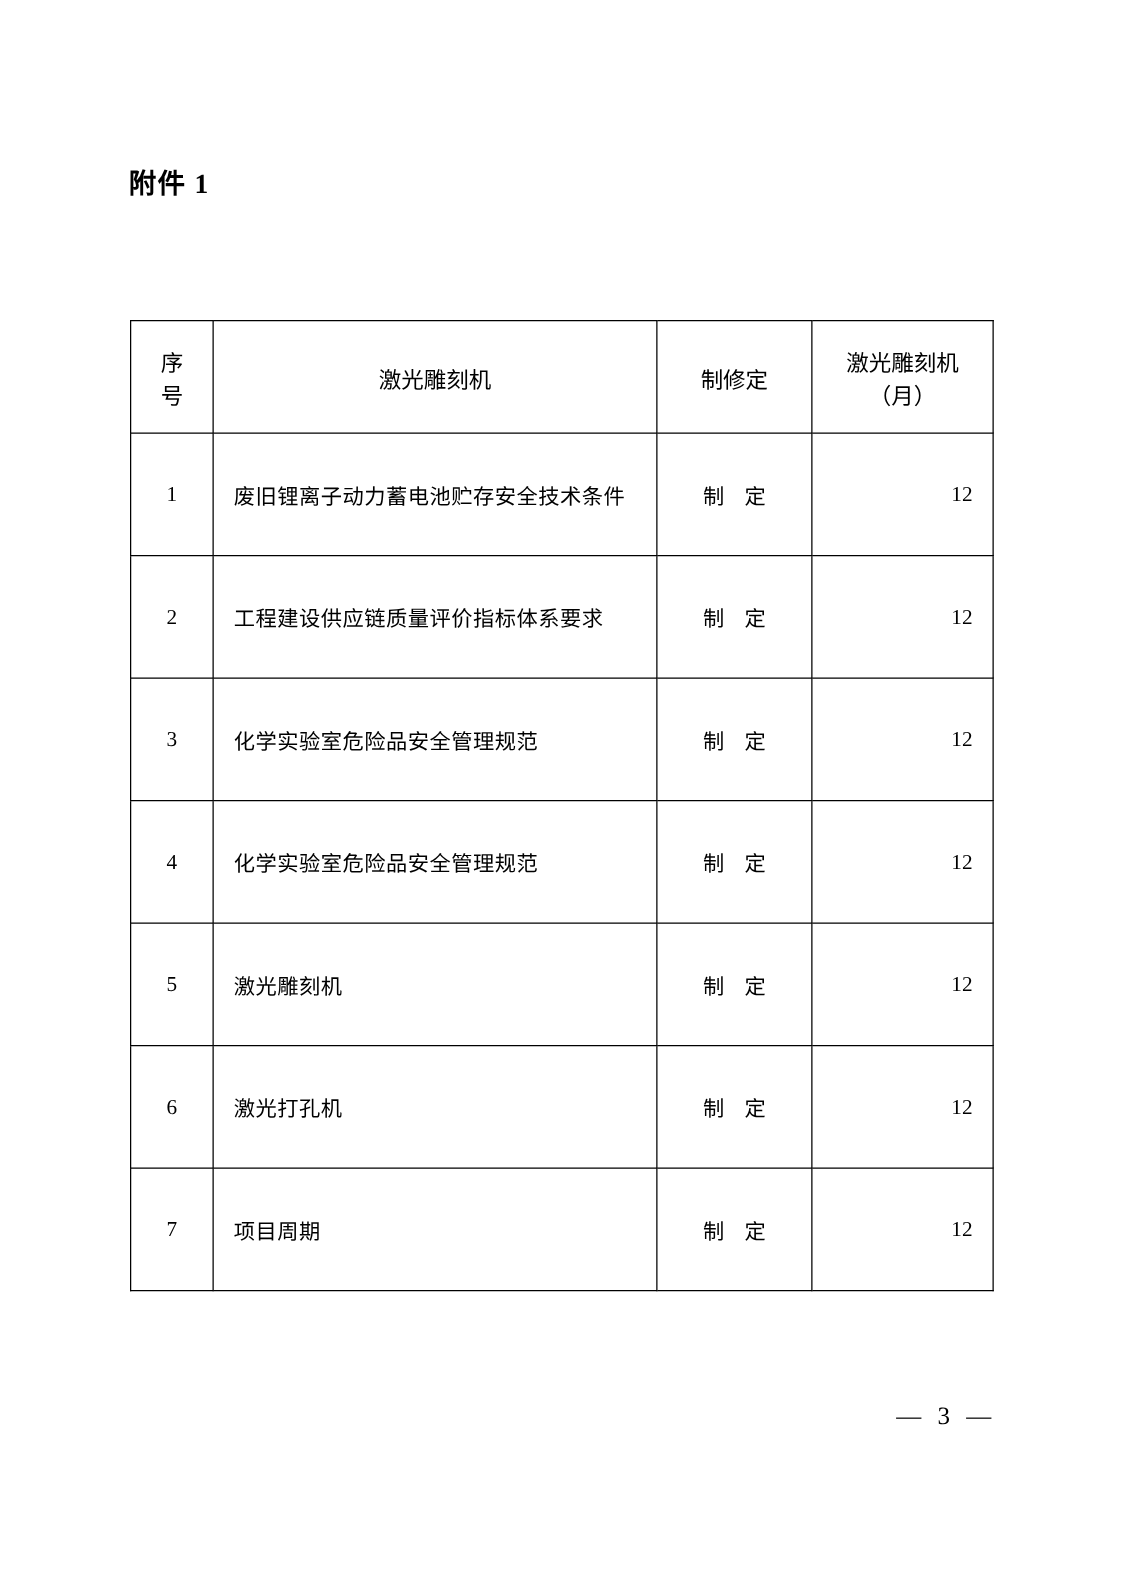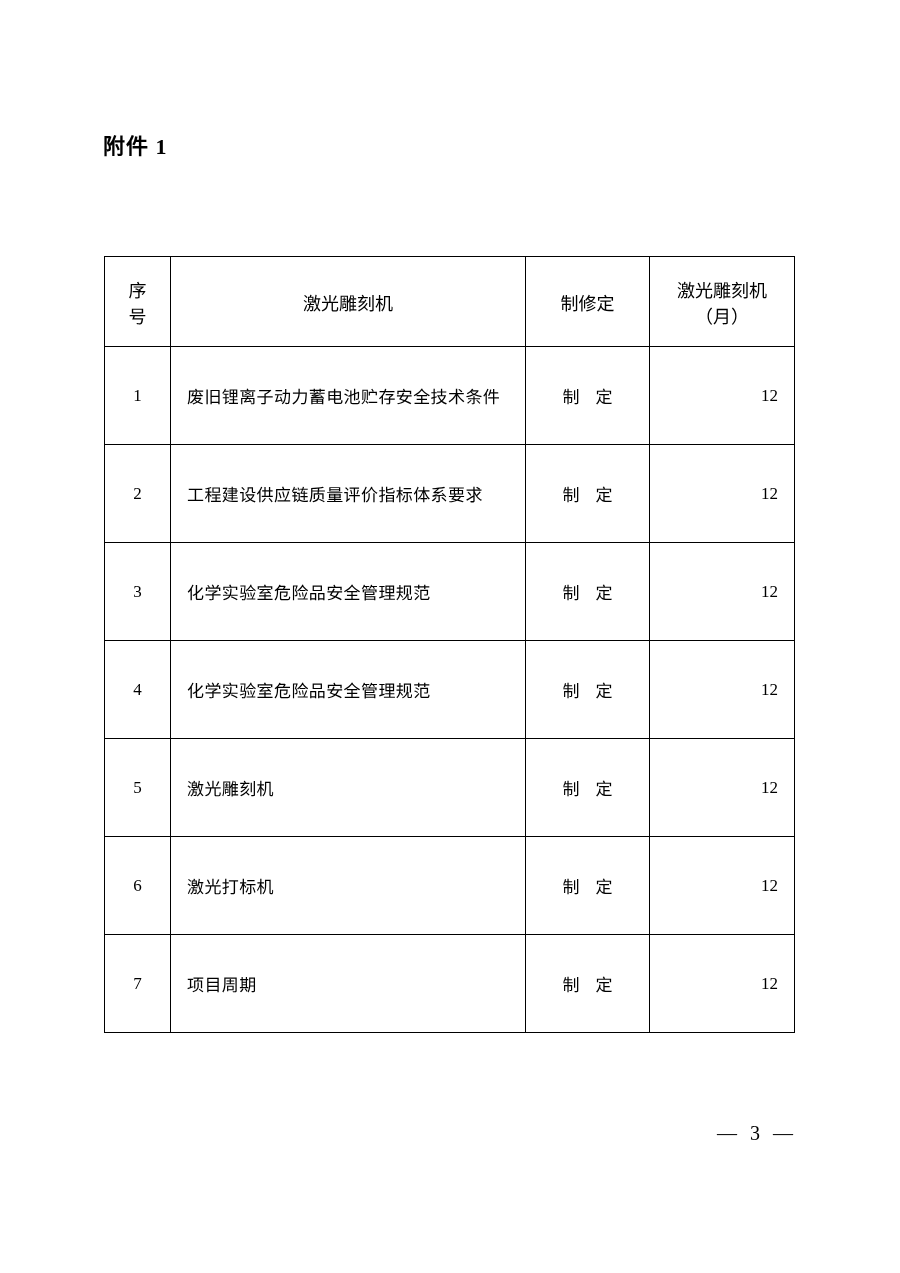--- a/index.html
+++ b/index.html
@@ -158,21 +158,21 @@
         <td class="cycle">12</td>
       </tr>
       <tr>
         <td class="idx">5</td>
         <td class="name">激光雕刻机</td>
         <td class="type">制 定</td>
         <td class="cycle">12</td>
       </tr>
       <tr>
         <td class="idx">6</td>
-        <td class="name">激光打标机</td>
+        <td class="name">激光打孔机</td>
         <td class="type">制 定</td>
         <td class="cycle">12</td>
       </tr>
       <tr>
         <td class="idx">7</td>
         <td class="name">项目周期</td>
         <td class="type">制 定</td>
         <td class="cycle">12</td>
       </tr>
     </tbody>

